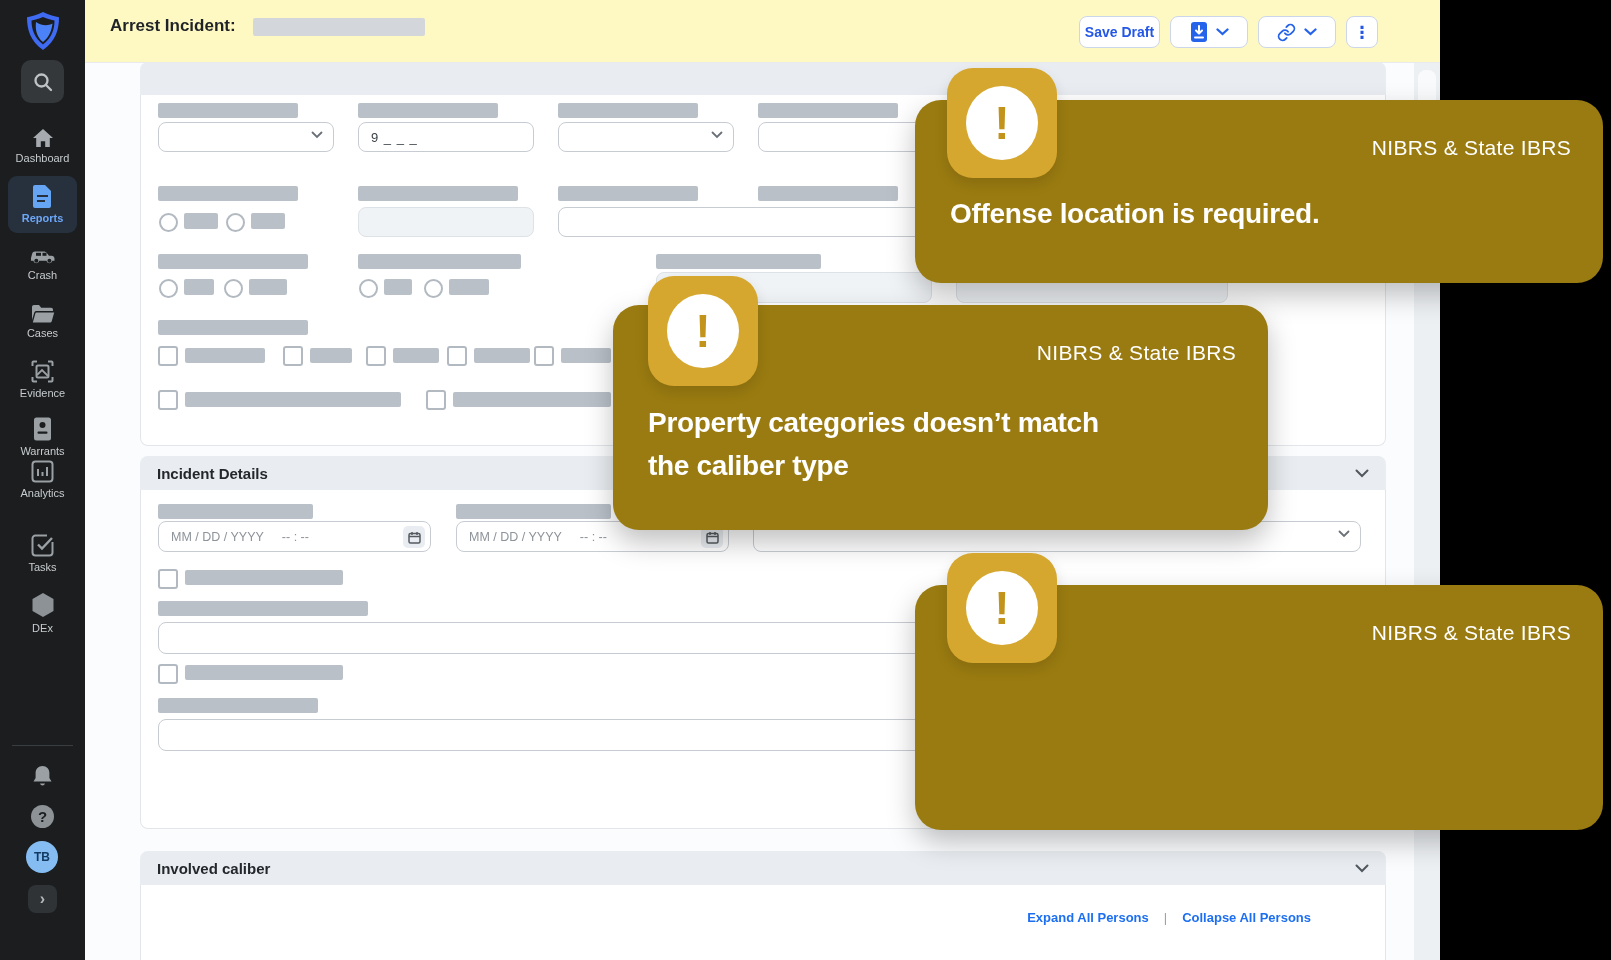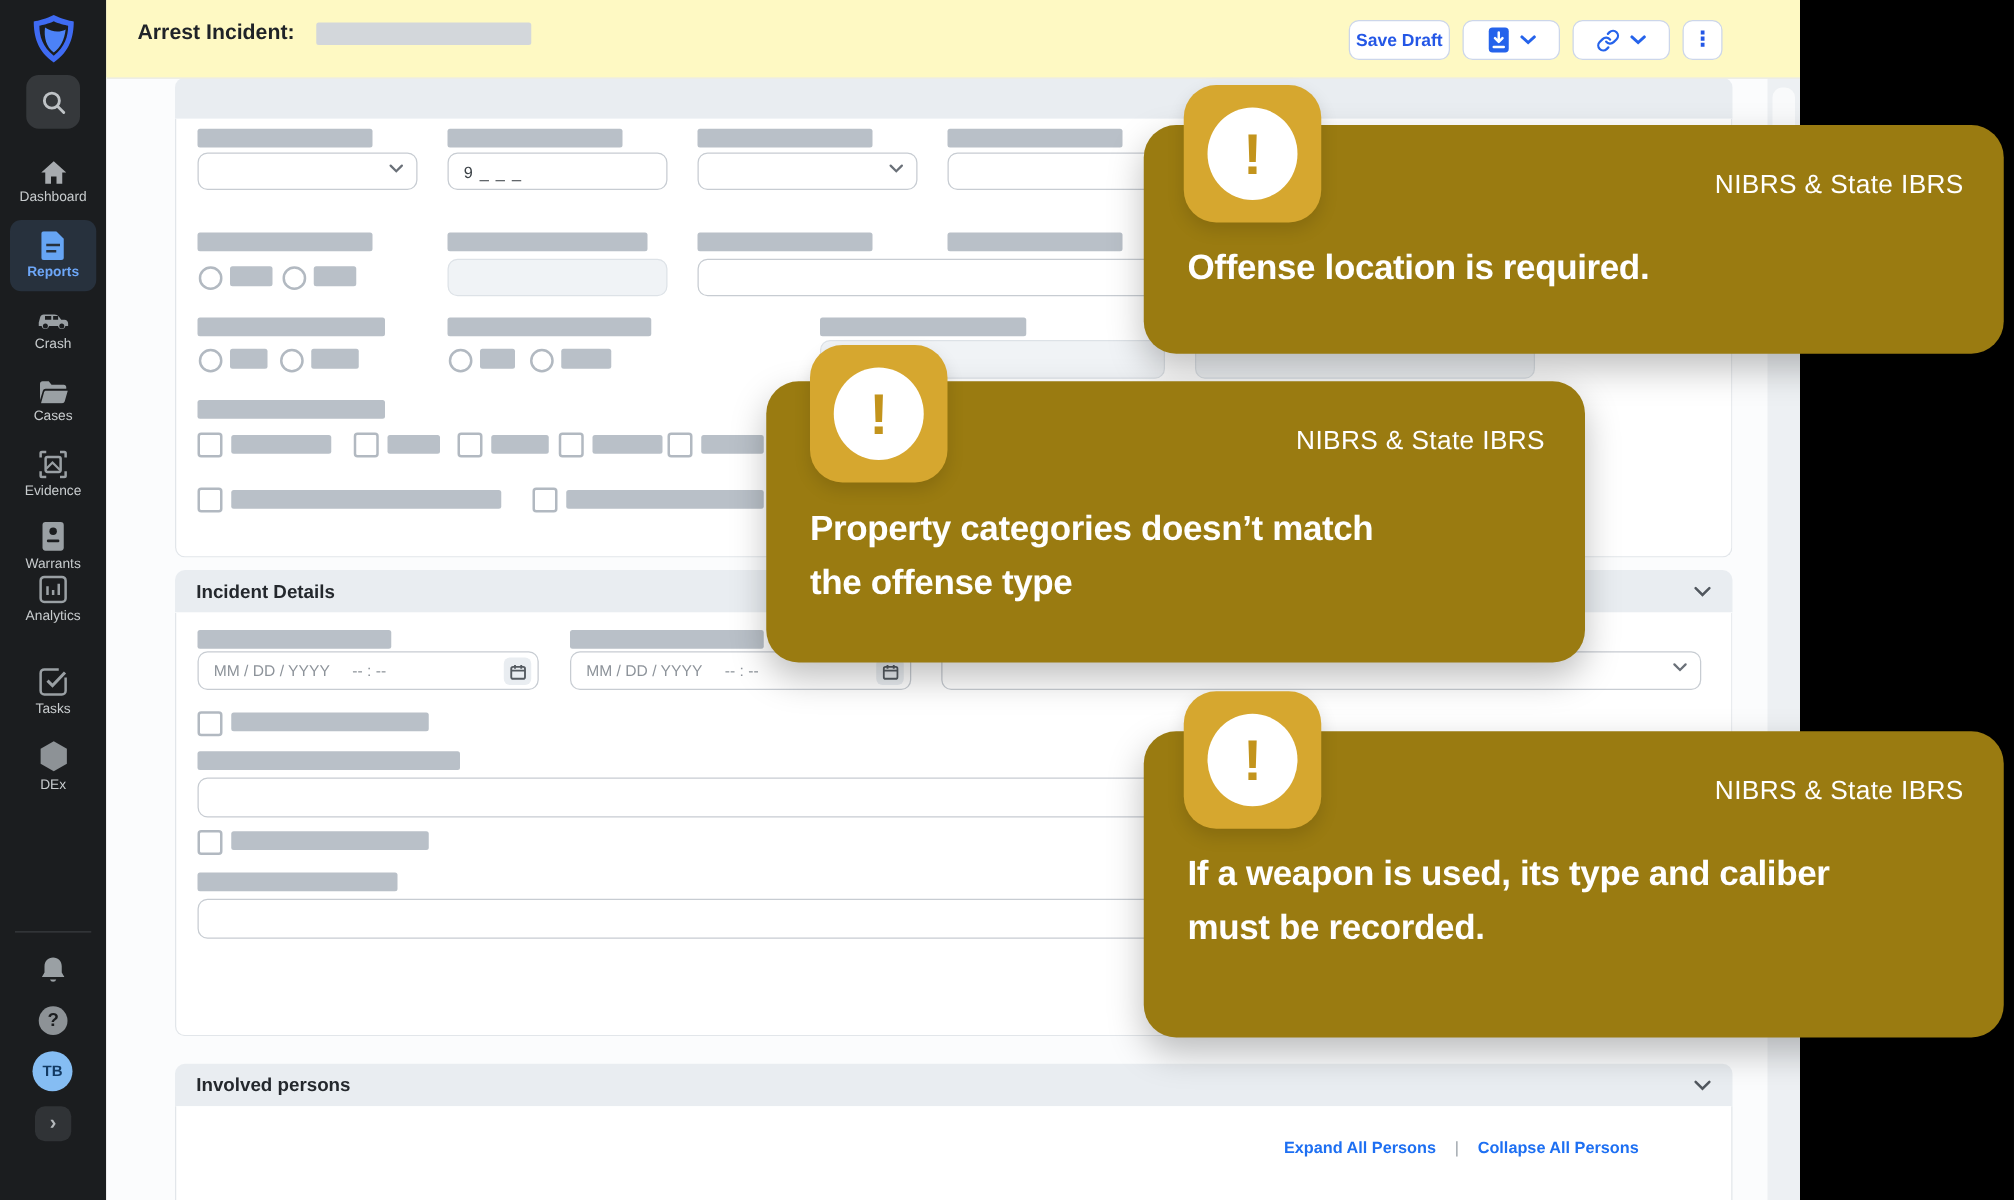--- a/index.html
+++ b/index.html
@@ -370,21 +370,21 @@
       <span class="bar" style="left:17px;top:111px;width:210px"></span>
       <div class="input" style="left:17px;top:132px;width:1203px;height:32px"></div>
       <span class="cb" style="left:17px;top:174px"></span>
       <span class="bar" style="left:44px;top:175px;width:158px"></span>
       <span class="bar" style="left:17px;top:208px;width:160px"></span>
       <div class="input" style="left:17px;top:229px;width:1203px;height:32px"></div>
 
     </div>
 
     <div class="section-bar" style="left:55px;top:851px;width:1246px;height:34px;border-radius:8px 8px 0 0">
-      <span>Involved persons</span>
+      <span>Involved caliber</span>
       <span class="chev-right">
         <svg width="14" height="9" viewBox="0 0 14 9" fill="none" stroke="#51575e" stroke-width="2" stroke-linecap="round">
             <path d="M1.5 1.5 L7 7 L12.5 1.5"></path>
           </svg>
       </span>
     </div>
     <div class="card" style="left:55px;top:885px;width:1244px;height:75px;border-top:none"></div>
     <div class="links-row">
       <span class="link-blue">Expand All Persons</span>
       <span style="color:#9aa1a8;font-size:13px">|</span>
@@ -407,26 +407,25 @@
     <div class="toast-msg" style="top:92px;max-width:600px">Offense location is required.</div>
   </div>
 
   <div class="toast" style="left:613px;top:305px;width:655px;height:225px">
     <div class="toast-badge" style="left:35px;top:-29px">
       <div class="toast-circle">
         <span>!</span>
       </div>
     </div>
     <div class="toast-source">NIBRS &amp; State IBRS</div>
-    <div class="toast-msg" style="top:96px;max-width:460px">Property categories doesn’t match the offense type</div>
+    <div class="toast-msg" style="top:96px;max-width:460px">Property categories doesn’t match the caliber type</div>
   </div>
 
   <div class="toast" style="left:915px;top:585px;width:688px;height:245px">
     <div class="toast-badge" style="left:32px;top:-32px">
       <div class="toast-circle">
         <span>!</span>
       </div>
     </div>
     <div class="toast-source">NIBRS &amp; State IBRS</div>
-    <div class="toast-msg" style="top:92px;max-width:560px">If a weapon is used, its type and caliber must be recorded.</div>
   </div>
 
 </div>
 
 </body></html>

